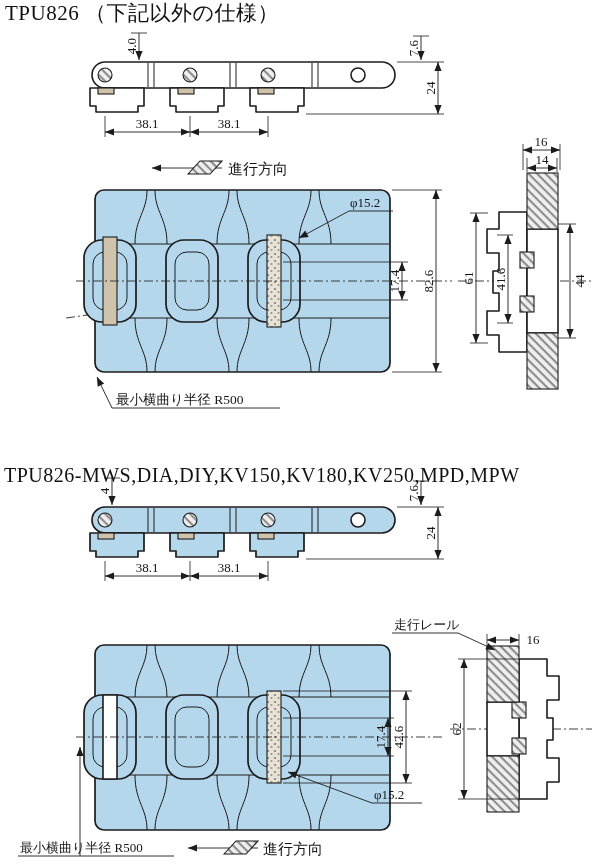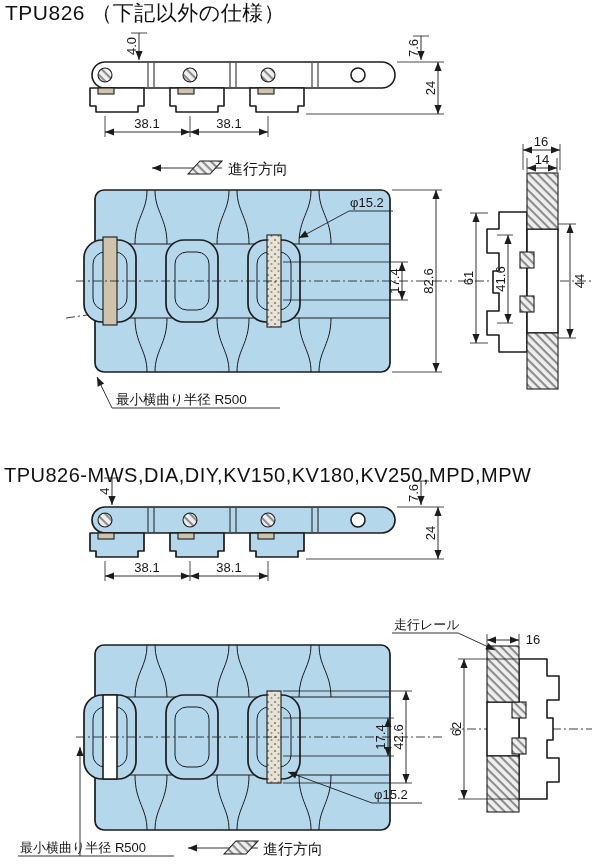--- a/index.html
+++ b/index.html
@@ -1,17 +1,17 @@
 <!DOCTYPE html>
 <html><head>
 <meta charset="utf-8">
 <style>
   html,body{margin:0;padding:0;background:#fff;}
   .page{position:relative;width:607px;height:864px;background:#ffffff;overflow:hidden;
-        font-family:Liberation Sans, sans-serif;}
+        font-family:Liberation Serif, serif;}
   svg{position:absolute;top:0;left:0;}
   .olw{fill:#ffffff;stroke:#1c1c1c;stroke-width:1.6;stroke-linejoin:round;}
   .blue{fill:#b4d7ec;stroke:#1c1c1c;stroke-width:1.7;stroke-linejoin:round;}
   .thin{fill:none;stroke:#1c1c1c;stroke-width:1;}
   .dim{fill:none;stroke:#1c1c1c;stroke-width:0.9;}
   .ext{fill:none;stroke:#1c1c1c;stroke-width:0.8;}
   .cl{fill:none;stroke:#2a2a2a;stroke-width:0.9;stroke-dasharray:9 3 2 3;}
   .hatchfill{fill:url(#hatch);stroke:#1c1c1c;stroke-width:1.1;}
   .dotsfill{fill:url(#dots);stroke:#1c1c1c;stroke-width:1.1;}
   .tan{fill:#cfc3ab;stroke:#1c1c1c;stroke-width:1.1;}

